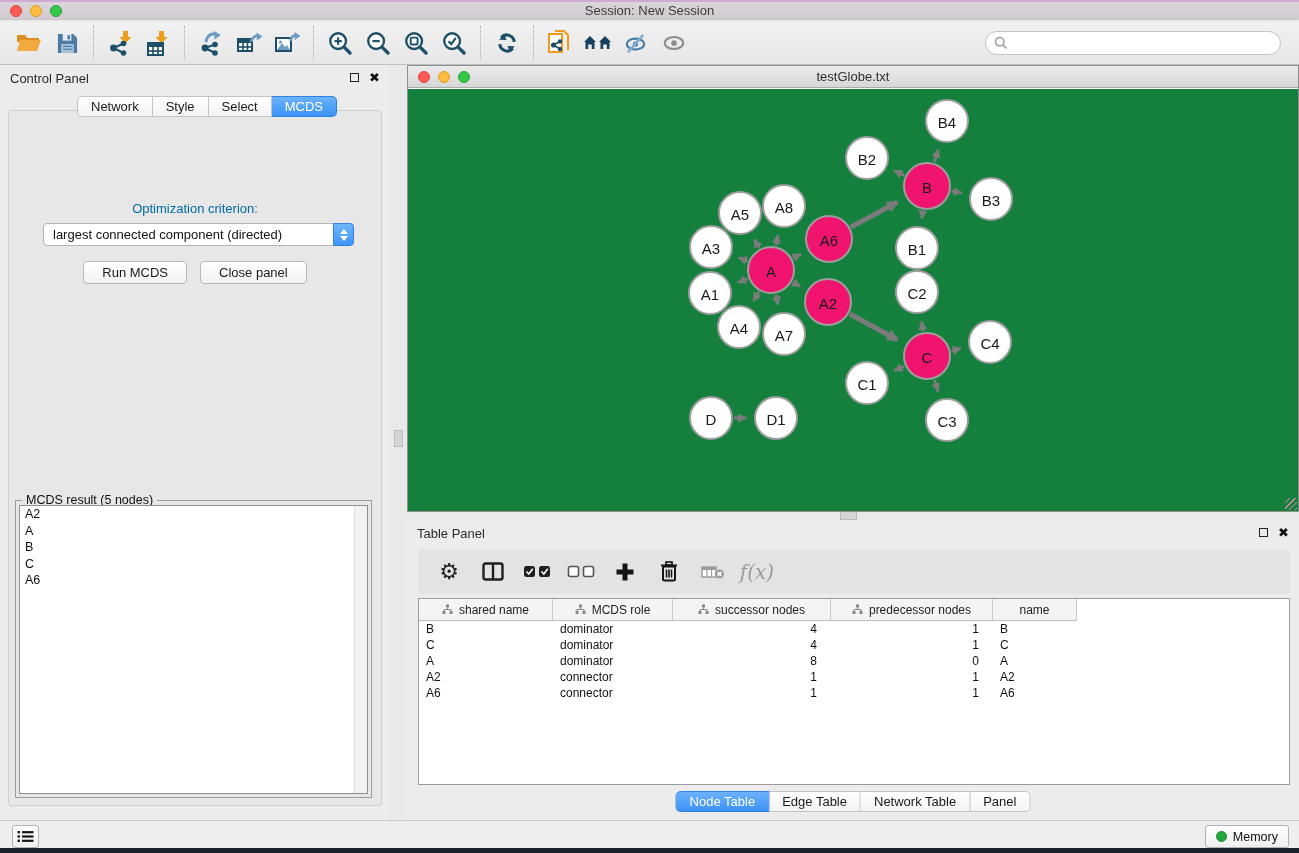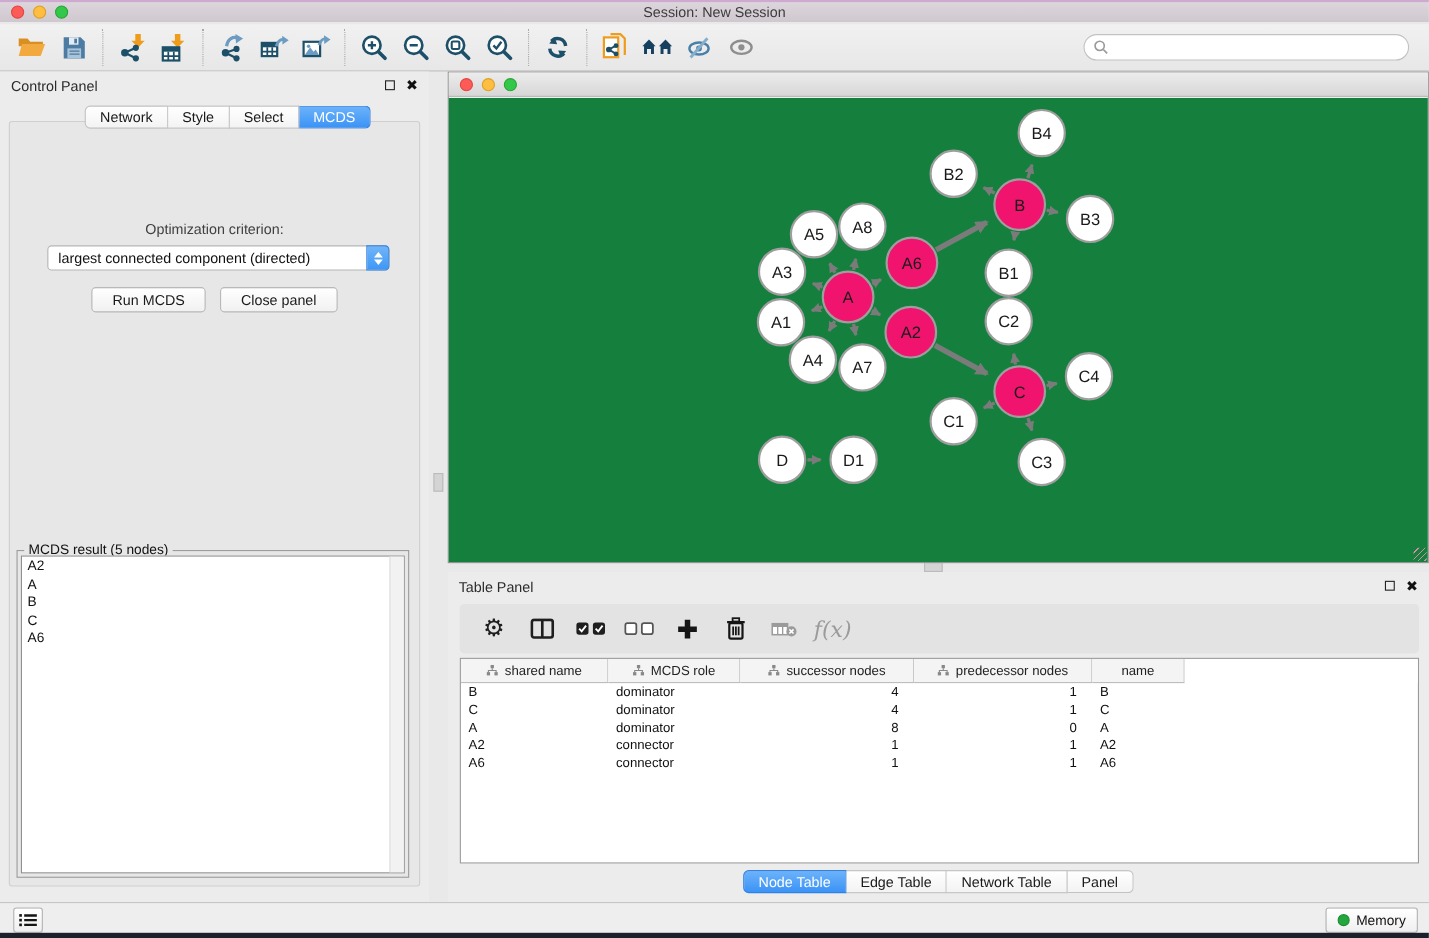--- a/index.html
+++ b/index.html
@@ -39,21 +39,21 @@
   .control-panel { position: absolute; left: 0; top: 65px; width: 390px; height: 755px; background: #ececec; }
   .cp-content { position: absolute; left: 8px; right: 8px; top: 45px; bottom: 14px;
     background: #e7e7e7; border: 1px solid #cfcfcf; border-radius: 3px; }
   .seg-tabs { display: flex; position: absolute; z-index: 3; }
   .seg-tab { height: 21px; line-height: 19px; padding: 0 13px; font-size: 13px; color: #1a1a1a;
     background: linear-gradient(#ffffff, #f3f3f3); border: 1px solid #c3c3c3; border-left-width: 0; }
   .seg-tab:first-child { border-left-width: 1px; border-radius: 5px 0 0 5px; }
   .seg-tab:last-child { border-radius: 0 5px 5px 0; }
   .seg-tab.active { background: linear-gradient(#6cb2fa, #3b93f6); border-color: #3082e2; color: #fff; }
   .cp-tabs { left: 77px; top: 31px; }
-  .opt-label { position: absolute; left: 0; right: 0; top: 90px; text-align: center; font-size: 13px; color: #404040; }
+  .opt-label { position: absolute; left: 0; right: 0; top: 90px; text-align: center; font-size: 13px; color: #0369a1; }
   .dropdown { position: absolute; left: 34px; right: 27px; top: 112px; height: 23px; background: #fff;
     border: 1px solid #b5b5b5; border-radius: 4px; display: flex; align-items: center; }
   .dropdown .dd-text { flex: 1; font-size: 13px; color: #111; padding-left: 9px; white-space: nowrap; }
   .dd-cap { width: 21px; height: 23px; margin: -1px -1px -1px 0; border-radius: 0 4px 4px 0;
     background: linear-gradient(#70b5fa, #3e97f6); border: 1px solid #3082e2;
     display: flex; flex-direction: column; align-items: center; justify-content: center; gap: 2px; }
   .tri-up { width: 0; height: 0; border-left: 4px solid transparent; border-right: 4px solid transparent; border-bottom: 5px solid #fff; }
   .tri-down { width: 0; height: 0; border-left: 4px solid transparent; border-right: 4px solid transparent; border-top: 5px solid #fff; }
   .cp-buttons { position: absolute; left: 0; right: 0; top: 150px; display: flex; justify-content: center; gap: 13px; }
   .mac-btn { height: 23px; padding: 0 18px; font-size: 13px; color: #1a1a1a;
@@ -321,20 +321,21 @@
   <div class="v-handle"></div>
   <div class="h-handle"></div>
 
   <div class="net-window">
     <div class="net-titlebar">
       <div class="lights">
         <span class="light red"></span>
         <span class="light yellow"></span>
         <span class="light green"></span>
       </div>
+      <div class="title">testGlobe.txt</div>
     </div>
     <div class="net-canvas">
       <svg id="graph-svg" width="890" height="423" viewBox="0 0 890 423" font-family="Liberation Sans, DejaVu Sans, sans-serif">
         <defs>
           <marker id="arrow" markerWidth="11" markerHeight="11" refX="8" refY="4.5" orient="auto" markerUnits="userSpaceOnUse">
             <path d="M0,0 L9,4.5 L0,9 z" fill="#7B7B7B"></path>
           </marker>
           <marker id="arrow-big" markerWidth="14" markerHeight="14" refX="10" refY="6" orient="auto" markerUnits="userSpaceOnUse">
             <path d="M0,0 L12,6 L0,12 z" fill="#7B7B7B"></path>
           </marker>

